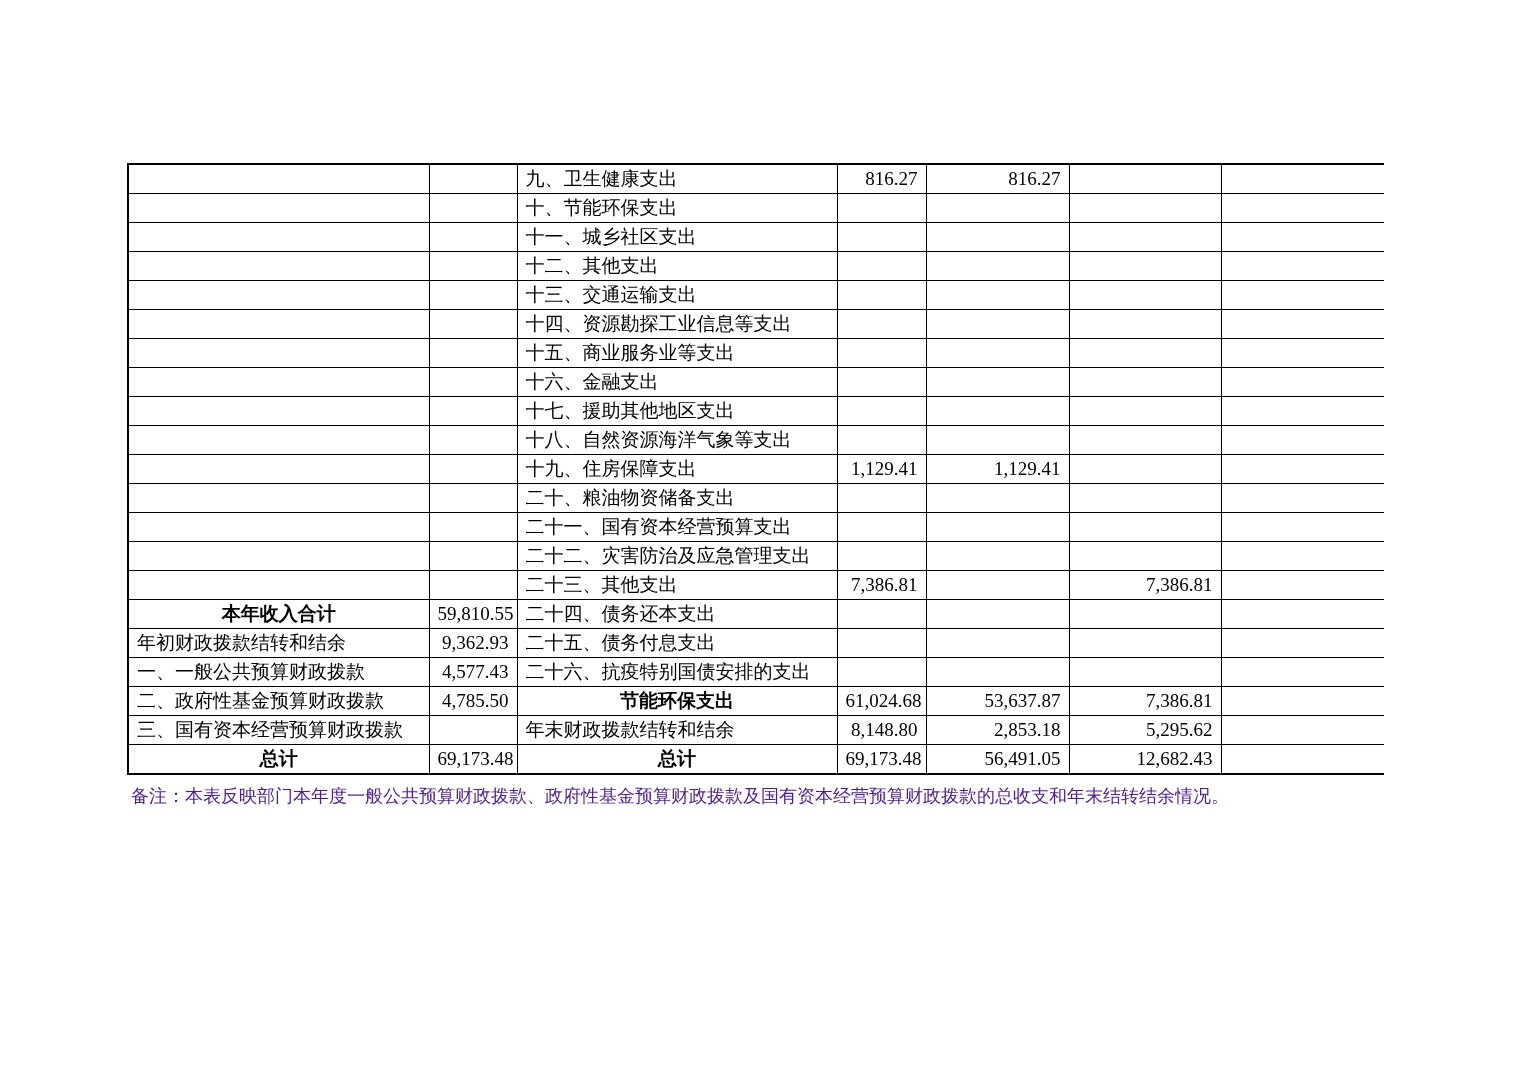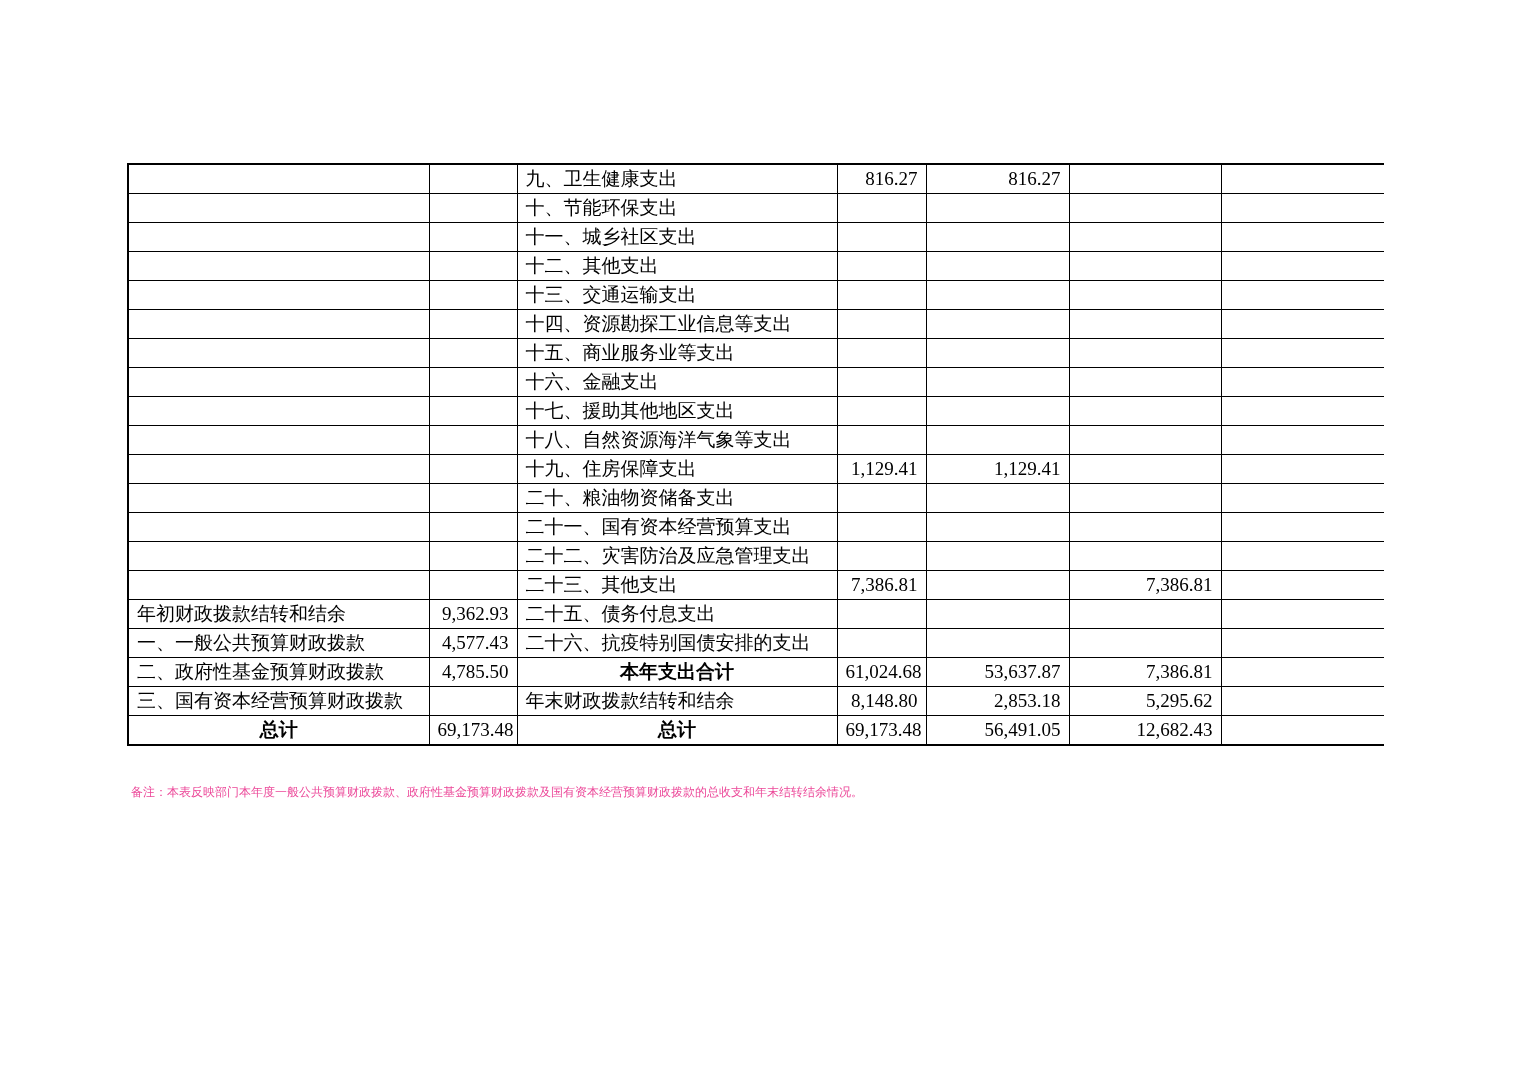--- a/index.html
+++ b/index.html
@@ -43,23 +43,23 @@
   td.num-cell  { text-align: right; }
   td.emph {
     font-weight: 700;
     text-align: center;
     font-size: 20px;
   }
   .footnote {
     position: absolute;
     left: 131px;
     top: 784px;
-    font-size: 12px;
+    font-size: 18px;
     white-space: nowrap;
-    color: #ec4899;
+    color: #4c1d95;
   }
 </style>
 </head>
 <body>
 
 <div class="page">
 
   <table class="budget-table">
     <colgroup>
       <col style="width:301px">
@@ -200,41 +200,50 @@
         <tr>
           <td class="name-cell"></td>
           <td class="num-cell"></td>
           <td class="name-cell">二十三、其他支出</td>
           <td class="num-cell">7,386.81</td>
           <td class="num-cell"></td>
           <td class="num-cell">7,386.81</td>
           <td class="num-cell"></td>
         </tr>
         <tr>
+          <td class="name-cell emph">本年收入合计</td>
+          <td class="num-cell">59,810.55</td>
+          <td class="name-cell">二十四、债务还本支出</td>
+          <td class="num-cell"></td>
+          <td class="num-cell"></td>
+          <td class="num-cell"></td>
+          <td class="num-cell"></td>
+        </tr>
+        <tr>
           <td class="name-cell">年初财政拨款结转和结余</td>
           <td class="num-cell">9,362.93</td>
           <td class="name-cell">二十五、债务付息支出</td>
           <td class="num-cell"></td>
           <td class="num-cell"></td>
           <td class="num-cell"></td>
           <td class="num-cell"></td>
         </tr>
         <tr>
           <td class="name-cell">一、一般公共预算财政拨款</td>
           <td class="num-cell">4,577.43</td>
           <td class="name-cell">二十六、抗疫特别国债安排的支出</td>
           <td class="num-cell"></td>
           <td class="num-cell"></td>
           <td class="num-cell"></td>
           <td class="num-cell"></td>
         </tr>
         <tr>
           <td class="name-cell">二、政府性基金预算财政拨款</td>
           <td class="num-cell">4,785.50</td>
-          <td class="name-cell emph">本年支出合计</td>
+          <td class="name-cell emph">节能环保支出</td>
           <td class="num-cell">61,024.68</td>
           <td class="num-cell">53,637.87</td>
           <td class="num-cell">7,386.81</td>
           <td class="num-cell"></td>
         </tr>
         <tr>
           <td class="name-cell">三、国有资本经营预算财政拨款</td>
           <td class="num-cell"></td>
           <td class="name-cell">年末财政拨款结转和结余</td>
           <td class="num-cell">8,148.80</td>

